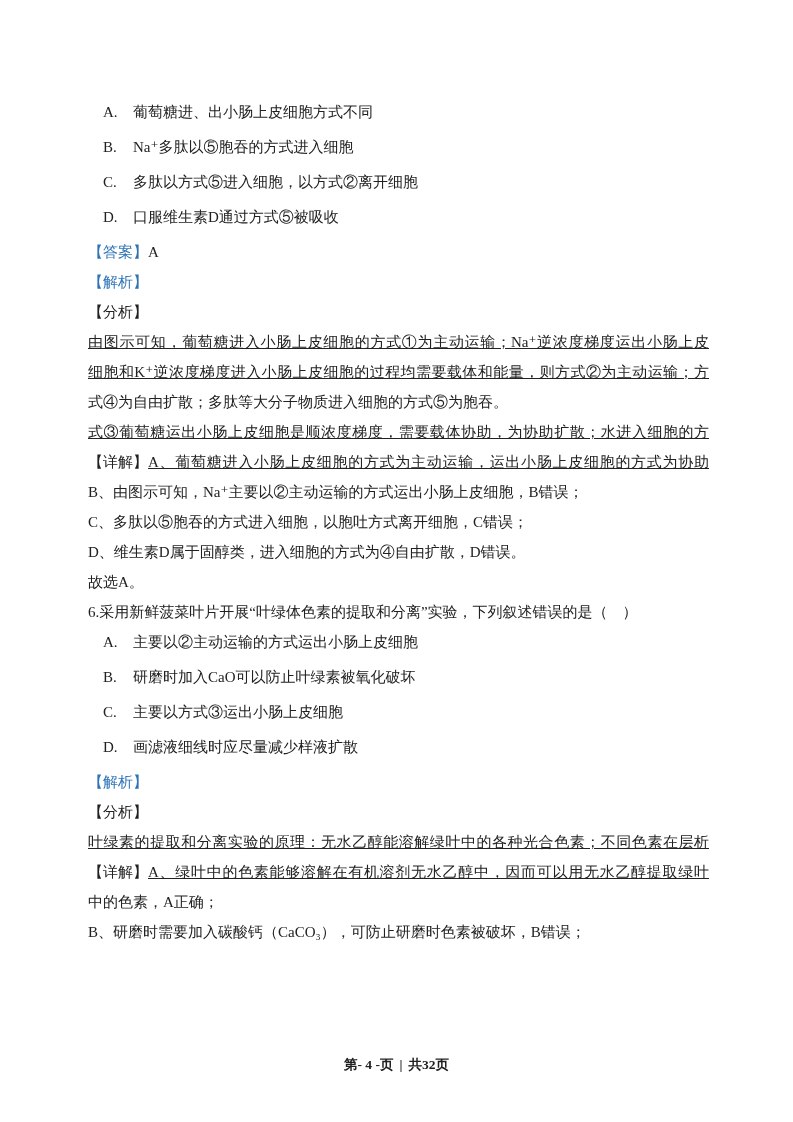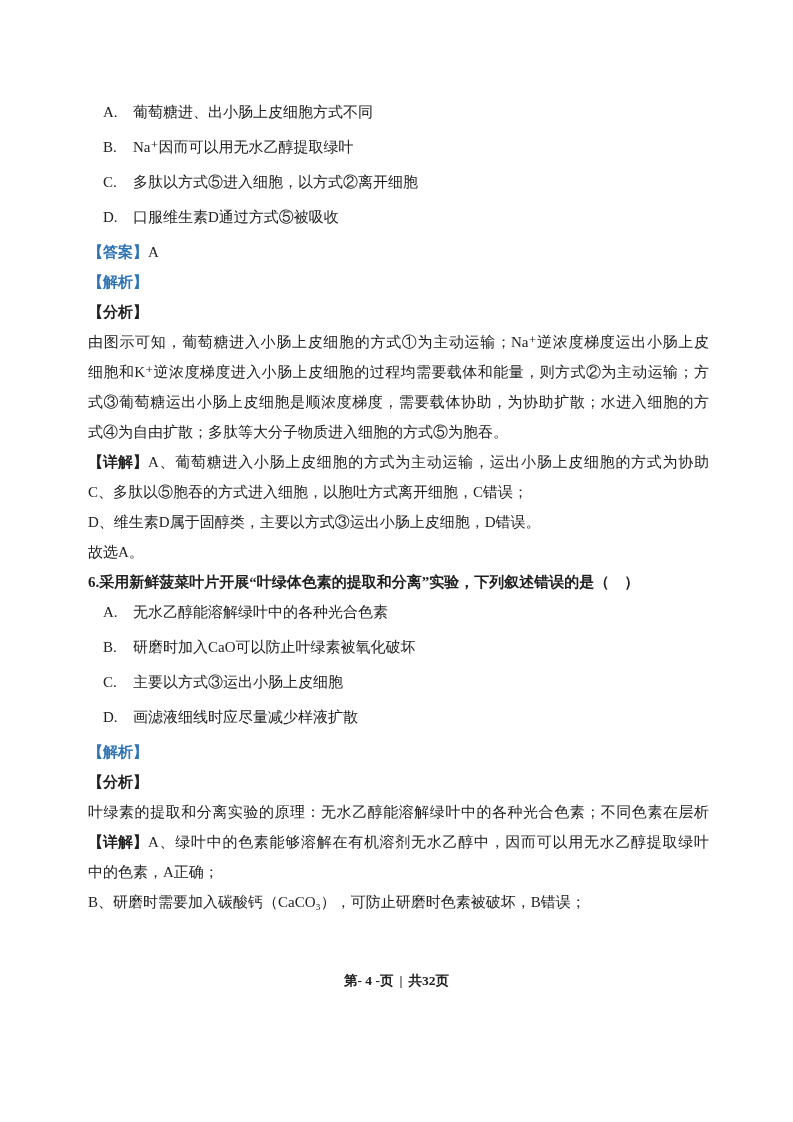--- a/index.html
+++ b/index.html
@@ -31,85 +31,87 @@
     white-space: nowrap;
   }
   .line.stretch {
     display: flex;
     white-space: normal;
   }
   .line.stretch .text {
     flex: 1;
     text-align: justify;
     text-align-last: justify;
+    text-decoration: underline;
   }
   .line.option {
     margin-bottom: 5px;
     padding-left: 15px;
   }
   .option .letter {
     display: inline-block;
     width: 30px;
   }
   .label {
-    font-weight: bold;
+    font-weight: normal;
     color: #212121;
     text-align: center;
   }
   .label.blue {
     color: #2e74b5;
   }
   .line.question {
-    font-weight: bold;
+    font-weight: normal;
   }
   .footer {
     position: absolute;
-    top: 972px;
+    top: 1056px;
     left: 0;
     width: 100%;
     text-align: center;
     font-size: 13.5px;
     font-weight: bold;
     color: #212121;
   }
   .footer .sep {
     margin: 0 6px;
   }
 </style>
 </head>
 <body style="background: rgb(255, 255, 255); color: rgb(33, 33, 33);">
 
 <div class="page">
   <div class="content">
       <div class="line option"><span class="letter">A.</span><span class="text">葡萄糖进、出小肠上皮细胞方式不同</span></div>
-      <div class="line option"><span class="letter">B.</span><span class="text">Na⁺因而可以用无水乙醇提取绿叶</span></div>
+      <div class="line option"><span class="letter">B.</span><span class="text">Na⁺多肽以⑤胞吞的方式进入细胞</span></div>
       <div class="line option"><span class="letter">C.</span><span class="text">多肽以方式⑤进入细胞，以方式②离开细胞</span></div>
       <div class="line option"><span class="letter">D.</span><span class="text">口服维生素D通过方式⑤被吸收</span></div>
       <div class="line labeled"><span class="label blue" style="color: rgb(46, 116, 181);">【答案】</span><span class="text">A</span></div>
       <div class="line labeled"><span class="label blue" style="color: rgb(46, 116, 181);">【解析】</span></div>
       <div class="line labeled"><span class="label black">【分析】</span></div>
       <div class="line body stretch">
         <span class="text">由图示可知，葡萄糖进入小肠上皮细胞的方式①为主动运输；Na⁺逆浓度梯度运出小肠上皮</span>
       </div>
       <div class="line body stretch">
         <span class="text">细胞和K⁺逆浓度梯度进入小肠上皮细胞的过程均需要载体和能量，则方式②为主动运输；方</span>
       </div>
+      <div class="line body"><span class="text">式④为自由扩散；多肽等大分子物质进入细胞的方式⑤为胞吞。</span></div>
       <div class="line body stretch">
         <span class="text">式③葡萄糖运出小肠上皮细胞是顺浓度梯度，需要载体协助，为协助扩散；水进入细胞的方</span>
       </div>
-      <div class="line body"><span class="text">式④为自由扩散；多肽等大分子物质进入细胞的方式⑤为胞吞。</span></div>
       <div class="line labeled stretch">
         <span class="label black">【详解】</span>
         <span class="text">A、葡萄糖进入小肠上皮细胞的方式为主动运输，运出小肠上皮细胞的方式为协助</span>
       </div>
+      <div class="line body"><span class="text">B、由图示可知，Na⁺主要以②主动运输的方式运出小肠上皮细胞，B错误；</span></div>
       <div class="line body"><span class="text">C、多肽以⑤胞吞的方式进入细胞，以胞吐方式离开细胞，C错误；</span></div>
-      <div class="line body"><span class="text">D、维生素D属于固醇类，主要以方式③运出小肠上皮细胞，D错误。</span></div>
+      <div class="line body"><span class="text">D、维生素D属于固醇类，进入细胞的方式为④自由扩散，D错误。</span></div>
       <div class="line body"><span class="text">故选A。</span></div>
       <div class="line question"><span class="text">6.采用新鲜菠菜叶片开展“叶绿体色素的提取和分离”实验，下列叙述错误的是（　）</span></div>
-      <div class="line option"><span class="letter">A.</span><span class="text">无水乙醇能溶解绿叶中的各种光合色素</span></div>
+      <div class="line option"><span class="letter">A.</span><span class="text">主要以②主动运输的方式运出小肠上皮细胞</span></div>
       <div class="line option"><span class="letter">B.</span><span class="text">研磨时加入CaO可以防止叶绿素被氧化破坏</span></div>
       <div class="line option"><span class="letter">C.</span><span class="text">主要以方式③运出小肠上皮细胞</span></div>
       <div class="line option"><span class="letter">D.</span><span class="text">画滤液细线时应尽量减少样液扩散</span></div>
       <div class="line labeled"><span class="label blue" style="color: rgb(46, 116, 181);">【解析】</span></div>
       <div class="line labeled"><span class="label black">【分析】</span></div>
       <div class="line body stretch">
         <span class="text">叶绿素的提取和分离实验的原理：无水乙醇能溶解绿叶中的各种光合色素；不同色素在层析</span>
       </div>
       <div class="line labeled stretch">
         <span class="label black">【详解】</span>

